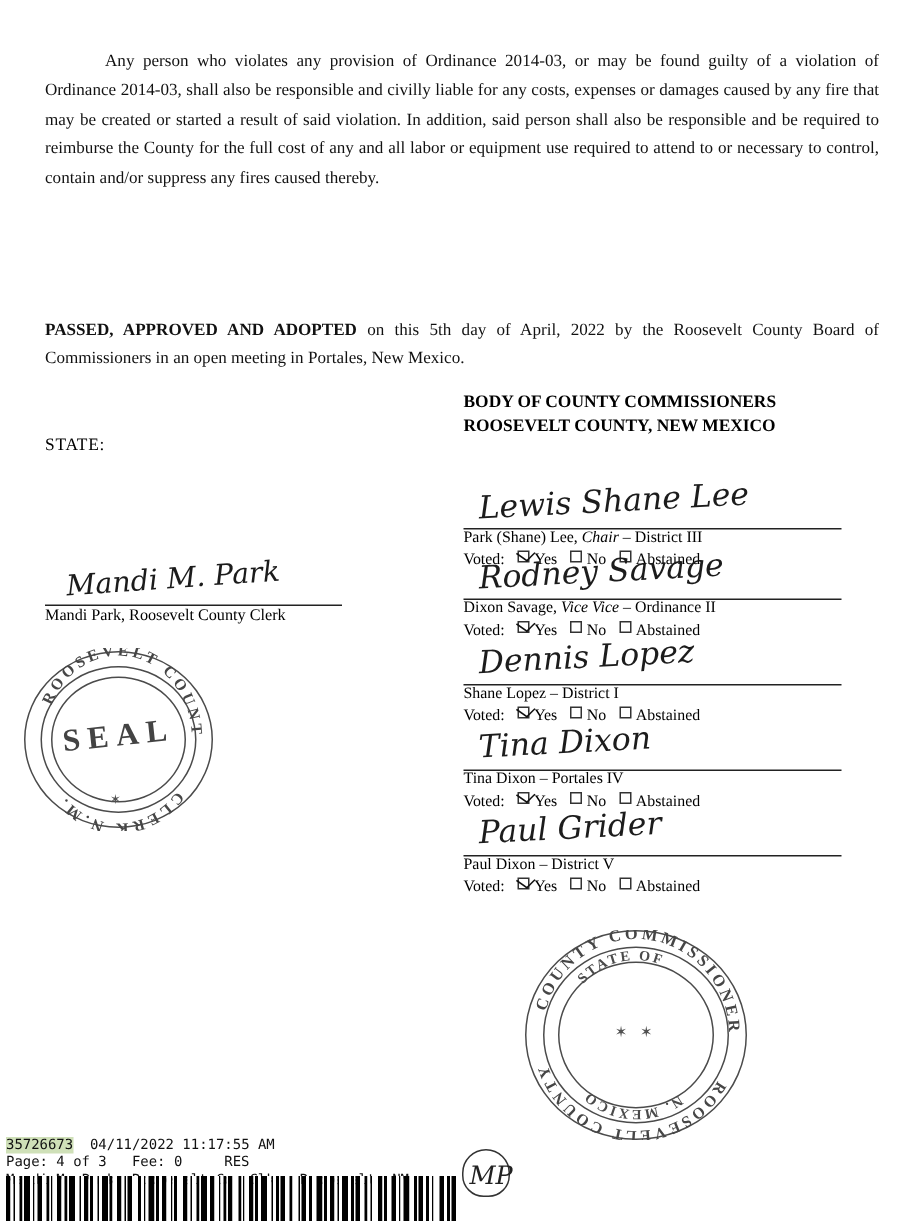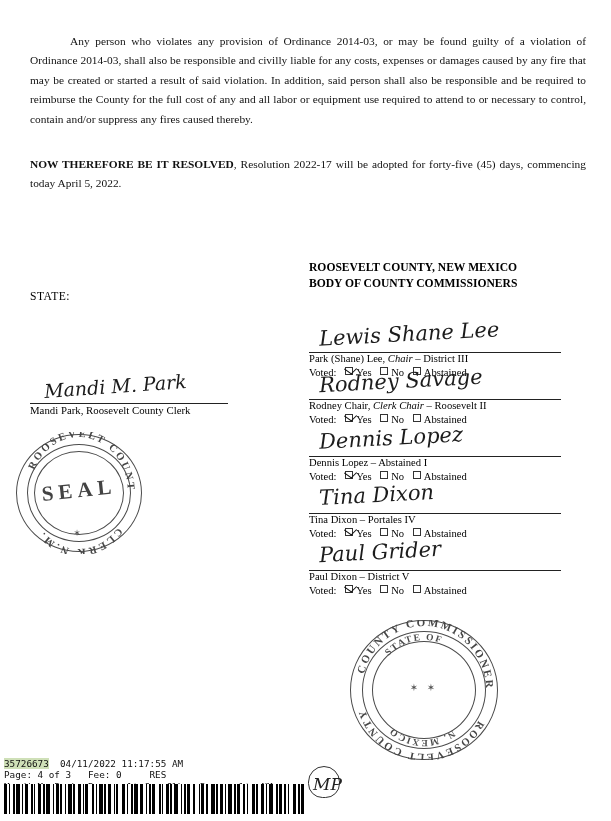--- a/index.html
+++ b/index.html
@@ -269,26 +269,26 @@
     border-radius: 50% 50% 45% 45%;
   }
 </style>
 </head>
 <body>
 
 <div class="page">
 
   <div class="para p-open"><span class="indent"></span><span>Any person who violates any provision of Ordinance 2014-03, or may be found guilty of a violation of Ordinance 2014-03, shall also be responsible and civilly liable for any costs, expenses or damages caused by any fire that may be created or started a result of said violation. In addition, said person shall also be responsible and be required to reimburse the County for the full cost of any and all labor or equipment use required to attend to or necessary to control, contain and/or suppress any fires caused thereby.</span></div>
 
-  <div class="para p-resolved"><span class="bold">NOW THEREFORE BE IT RESOLVED</span><span>, Resolution 2022-17 will be adopted for forty-five (45) days, commencing today April 5, 2022.</span></div>
-
+
+  <div class="para p-passed"><span class="bold">PASSED, APPROVED AND ADOPTED</span><span> on this 5th day of April, 2022 by the Roosevelt County Board of Commissioners in an open meeting in Portales, New Mexico.</span></div>
 
   <div class="commissioners-head">
+    <div>BODY OF COUNTY COMMISSIONERS</div>
     <div>ROOSEVELT COUNTY, NEW MEXICO</div>
-    <div>BODY OF COUNTY COMMISSIONERS</div>
   </div>
 
   <div class="attest">STATE:</div>
 
   <div class="clerk-sig-script">Mandi M. Park</div>
   <div class="clerk-sig-line"></div>
   <div class="clerk-name">Mandi Park, Roosevelt County Clerk</div>
 
   <div class="comm r1">
     <div class="script">Lewis Shane Lee</div>
@@ -298,33 +298,33 @@
       <span>Voted:</span>
       <span class="box checked"></span><span>Yes</span>
       <span class="box"></span><span>No</span>
       <span class="box"></span><span>Abstained</span>
     </div>
   </div>
 
   <div class="comm r2">
     <div class="script">Rodney Savage</div>
     <div class="sig-line"></div>
-    <div class="name"><span>Rodney Chair, </span><i>Clerk Chair</i><span> – Roosevelt II</span></div>
+    <div class="name"><span>Dixon Savage, </span><i>Vice Vice</i><span> – Ordinance II</span></div>
     <div class="voted">
       <span>Voted:</span>
       <span class="box checked"></span><span>Yes</span>
       <span class="box"></span><span>No</span>
       <span class="box"></span><span>Abstained</span>
     </div>
   </div>
 
   <div class="comm r3">
     <div class="script">Dennis Lopez</div>
     <div class="sig-line"></div>
-    <div class="name"><span>Dennis Lopez – Abstained I</span></div>
+    <div class="name"><span>Shane Lopez – District I</span></div>
     <div class="voted">
       <span>Voted:</span>
       <span class="box checked"></span><span>Yes</span>
       <span class="box"></span><span>No</span>
       <span class="box"></span><span>Abstained</span>
     </div>
   </div>
 
   <div class="comm r4">
     <div class="script">Tina Dixon</div>

